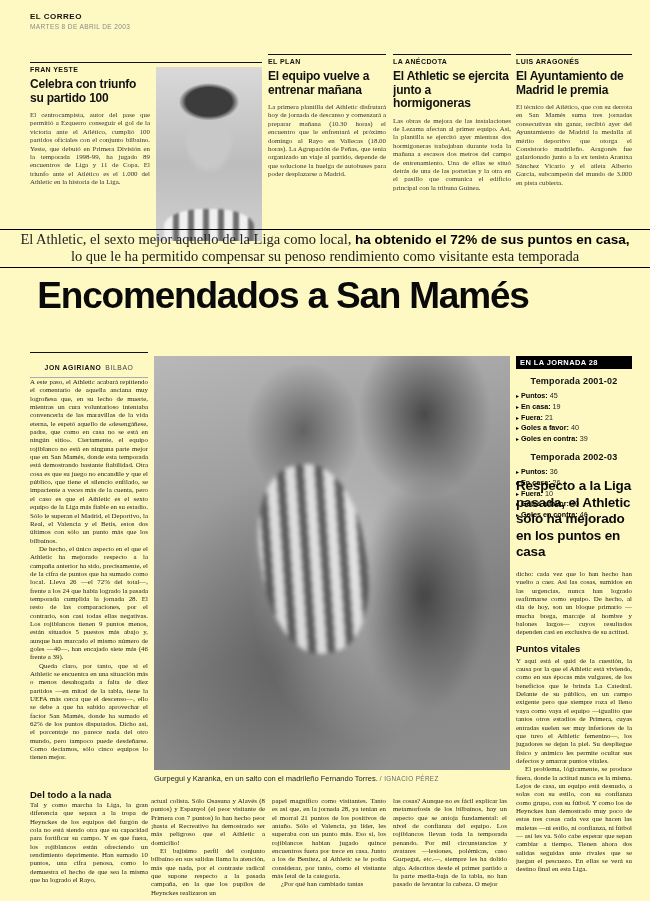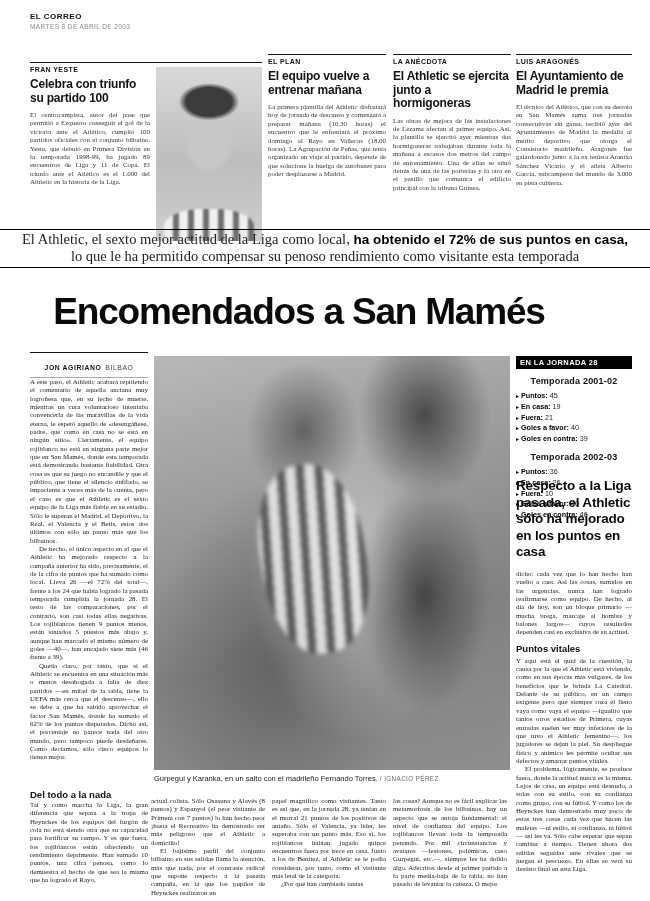--- a/index.html
+++ b/index.html
@@ -1,16 +1,16 @@
 <!DOCTYPE html>
 <html><head>
 <meta charset="utf-8">
 <style>
   html,body{margin:0;padding:0;background:#e8e8e8;}
-  .page{position:relative;width:650px;height:901px;background:#ffffff;margin:0 auto;
+  .page{position:relative;width:650px;height:901px;background:#fef9c3;margin:0 auto;
         font-family:"Liberation Serif",serif;color:#111;overflow:hidden;}
   .abs{position:absolute;}
 
   
   .paper{font:bold 8px "Liberation Sans",sans-serif;letter-spacing:.5px;}
   .date{font:6.5px "Liberation Sans",sans-serif;color:#8a8a8a;letter-spacing:.4px;margin-top:2px;}
   .mast-right{text-align:right;}
   .sec-kicker{font:bold 10px "Liberation Sans",sans-serif;color:#8a8a8a;letter-spacing:.3px;}
   .sec-page{font:bold 10px "Liberation Sans",sans-serif;color:#000;}
   .sec-row{margin-top:2px;display:flex;align-items:center;justify-content:flex-end;gap:3px;}
@@ -105,25 +105,25 @@
     <p>El técnico del Atlético, que con su derrota en San Mamés suma tres jornadas consecutivas sin ganar, recibió ayer del Ayuntamiento de Madrid la medalla al mérito deportivo que otorga el Consistorio madrileño. Aragonés fue galardonado junto a la ex tenista Arantxa Sánchez Vicario y el atleta Alberto García, subcampeón del mundo de 3.000 en pista cubierta.</p>
   </div>
 
   <div class="abs brief" style="left:393px;top:54px;width:118px;height:178px;">
     <div class="kicker">LA ANÉCDOTA</div>
     <h3>El Athletic se ejercita junto a hormigoneras</h3>
     <p>Las obras de mejora de las instalaciones de Lezama afectan al primer equipo. Así, la plantilla se ejercitó ayer mientras dos hormigoneras trabajaban durante toda la mañana a escasos dos metros del campo de entrenamiento. Una de ellas se situó detrás de una de las porterías y la otra en el pasillo que comunica el edificio principal con la tribuna Guinea.</p>
   </div>
 
   <div class="abs standfirst" style="left:0;top:229px;width:650px;">
-    <div><span>El Athletic, el sexto mejor actitud de la Liga como local, </span><span class="b">ha obtenido el 72% de sus puntos en casa,</span></div>
+    <div><span>El Athletic, el sexto mejor aquello de la Liga como local, </span><span class="b">ha obtenido el 72% de sus puntos en casa,</span></div>
     <div>lo que le ha permitido compensar su penoso rendimiento como visitante esta temporada</div>
   </div>
 
-  <h1 class="abs headline" style="left:0;top:276px;width:566px;margin:16px;">Encomendados a San Mamés</h1>
+  <h1 class="abs headline" style="left:0;top:276px;width:566px;margin:0;">Encomendados a San Mamés</h1>
 
   <div class="abs byline" style="left:30px;top:352px;width:118px;">
     <span class="a">JON AGIRIANO</span><span class="c">BILBAO</span>
   </div>
 
   <div class="abs bodytext" style="left:30px;top:378px;width:118px;height:408px;overflow:hidden;">
     <p>A este paso, el Athletic acabará repitiendo el comentario de aquella anciana muy logroñesa que, en su lecho de muerte, mientras un cura voluntarioso intentaba convencerla de las maravillas de la vida eterna, le espetó aquello de «desengáñese, padre, que como en casa no se está en ningún sitio». Ciertamente, el equipo rojiblanco no está en ninguna parte mejor que en San Mamés, donde esta temporada está demostrando bastante fiabilidad. Otra cosa es que su juego no encandile y que el público, que tiene el silencio enfilado, se impaciente a veces más de la cuenta, pero el caso es que el Athletic es el sexto equipo de la Liga más fiable en su estadio. Sólo le superan el Madrid, el Deportivo, la Real, el Valencia y el Betis, estos dos últimos con sólo un punto más que los bilbaínos.</p>
     <p class="ind">De hecho, el único aspecto en el que el Athletic ha mejorado respecto a la campaña anterior ha sido, precisamente, el de la cifra de puntos que ha sumado como local. Lleva 26 —el 72% del total—, frente a los 24 que había logrado la pasada temporada cumplida la jornada 28. El resto de las comparaciones, por el contrario, son casi todas ellas negativas. Los rojiblancos tienen 9 puntos menos, están situados 5 puestos más abajo y, aunque han marcado el mismo número de goles —40—, han encajado siete más (46 frente a 39).</p>
     <p class="ind">Queda claro, por tanto, que si el Athletic se encuentra en una situación más o menos desahogada a falta de diez partidos —en mitad de la tabla, tiene la UEFA más cerca que el descenso—, ello se debe a que ha sabido aprovechar el factor San Mamés, donde ha sumado el 62% de los puntos disputados. Dicho así, el porcentaje no parece nada del otro mundo, pero tampoco puede desdeñarse. Como decíamos, sólo cinco equipos lo tienen mejor.</p>
   </div>

